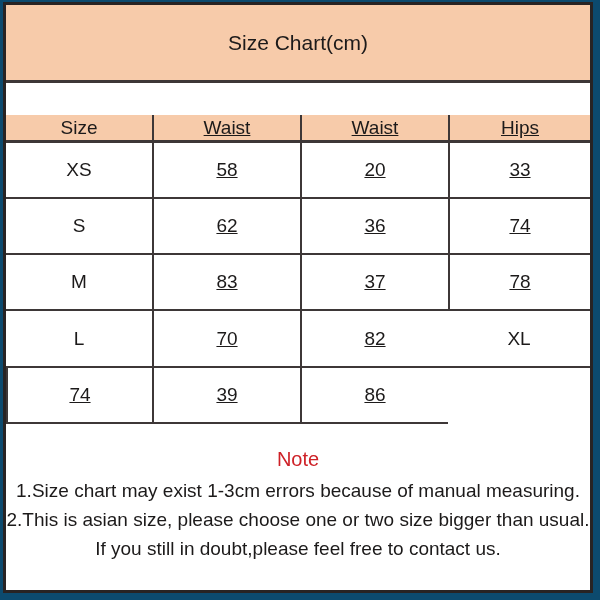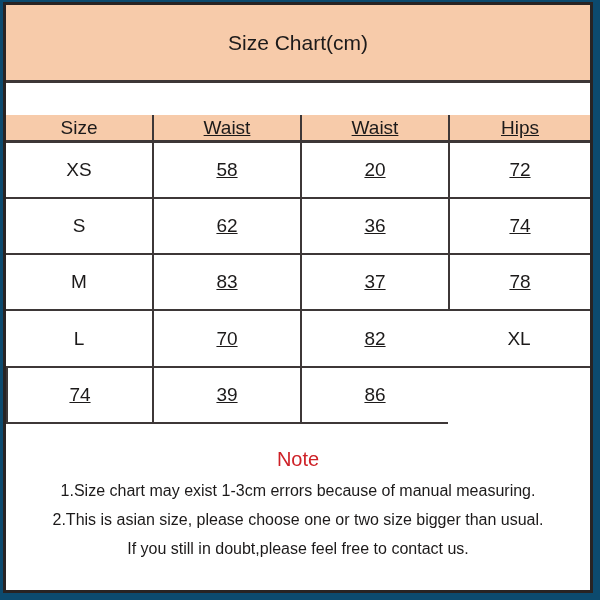--- a/index.html
+++ b/index.html
@@ -69,21 +69,21 @@
     box-sizing: border-box;
   }
   .note-heading {
     color: var(--note_heading_red, #ce2127);
     font-size: 20px;
     line-height: 30px;
     margin-bottom: 2px;
   }
   .note-line {
     color: var(--text, #1c1a1a);
-    font-size: 16px;
+    font-size: 19px;
     line-height: 29px;
     white-space: nowrap;
   }
 </style>
 </head>
 <body>
 
 <div class="page">
   <div class="chart-frame">
     <div class="grid">
@@ -91,21 +91,21 @@
       <div class="cell span-all title-cell">Size Chart(cm)</div>
 
       <div class="cell head-cell">Size</div>
       <div class="cell head-cell vline">Waist</div>
       <div class="cell head-cell vline">Waist</div>
       <div class="cell head-cell vline">Hips</div>
 
       <div class="cell data-cell">XS</div>
       <div class="cell data-cell vline">58</div>
       <div class="cell data-cell vline">20</div>
-      <div class="cell data-cell vline">72</div>
+      <div class="cell data-cell vline">33</div>
 
       <div class="cell data-cell">S</div>
       <div class="cell data-cell vline">62</div>
       <div class="cell data-cell vline">36</div>
       <div class="cell data-cell vline">74</div>
 
       <div class="cell data-cell">M</div>
       <div class="cell data-cell vline">83</div>
       <div class="cell data-cell vline">37</div>
       <div class="cell data-cell vline">78</div>

